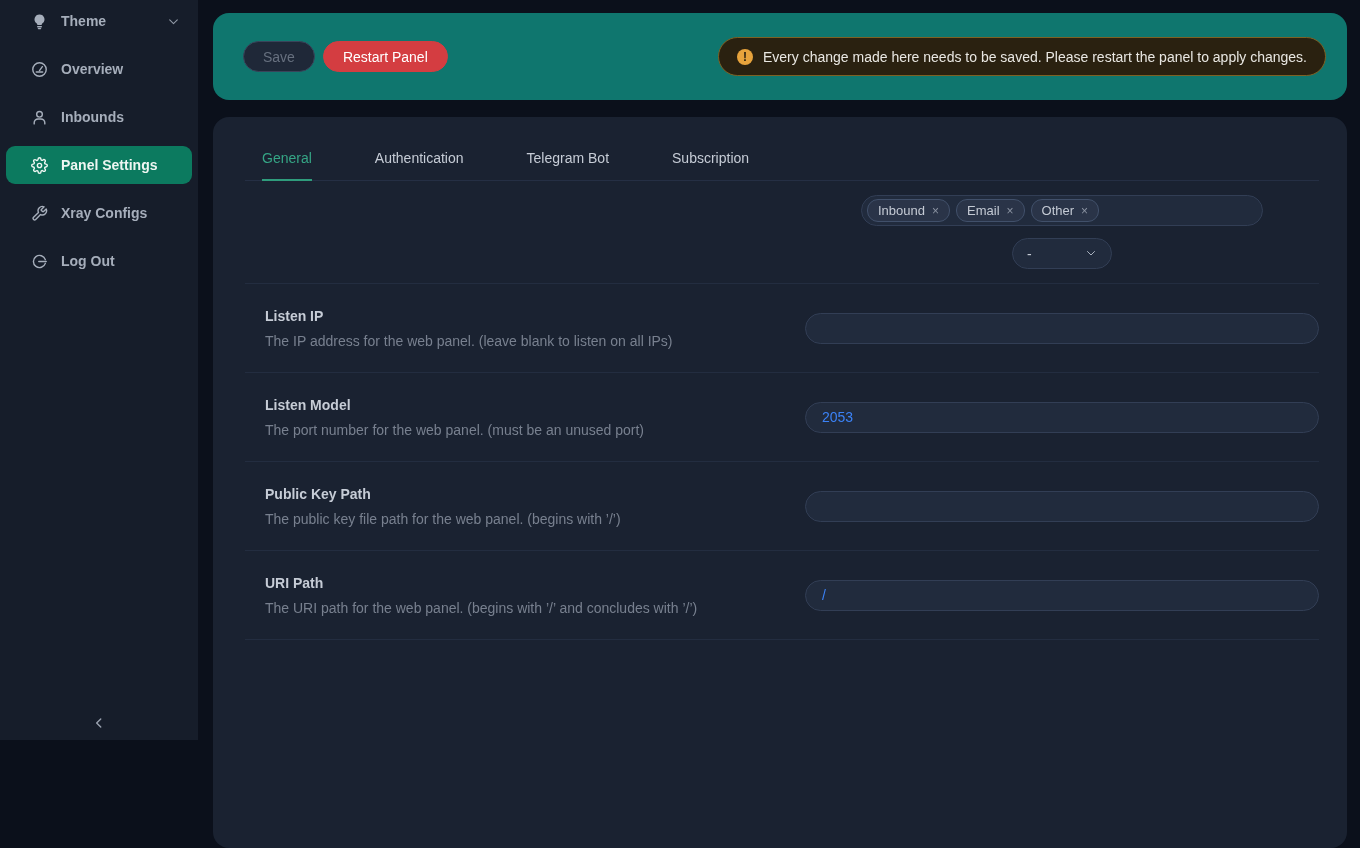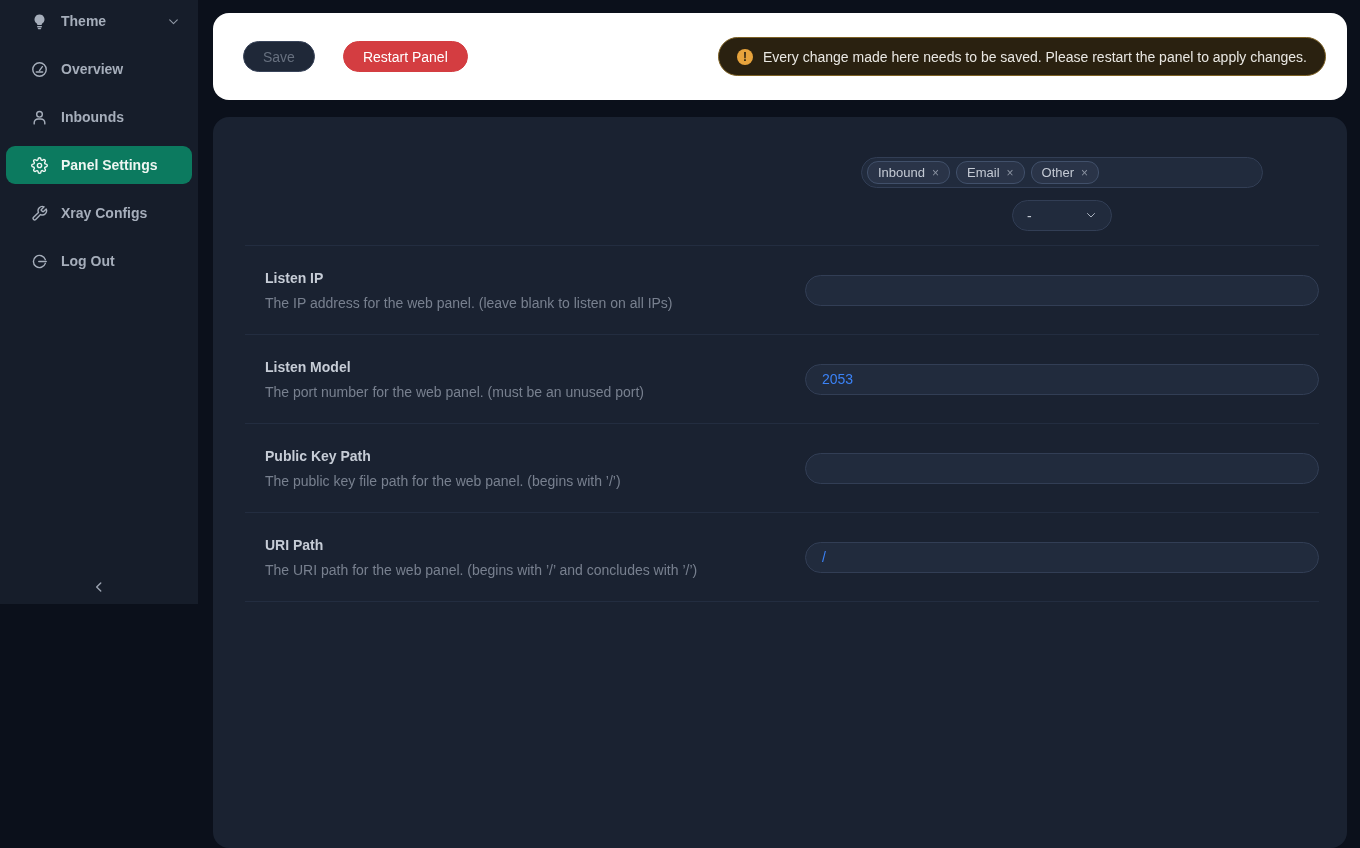--- a/index.html
+++ b/index.html
@@ -5,21 +5,21 @@
   * { box-sizing: border-box; margin: 0; padding: 0; }
   html, body { width: 1360px; height: 848px; overflow: hidden; }
   body {
     background: #0b101b;
     font-family: "Liberation Sans", sans-serif;
     color: #c6ccd6;
     display: flex;
   }
   
   .sidebar {
-    width: 198px; flex: 0 0 198px; height: 604px;
+    width: 198px; flex: 0 0 198px; height: 740px;
     background: #161d2a;
     position: relative;
     padding-top: 2px;
   }
   .nav-item {
     display: flex; align-items: center; gap: 13px;
     height: 38px; margin: 10px 6px; padding: 0 12px 0 24px;
     border-radius: 9px;
     color: #a6aebb; font-size: 14px; font-weight: 700;
     cursor: pointer; white-space: nowrap;
@@ -33,26 +33,25 @@
   .collapse-btn {
     position: absolute; bottom: 4px; left: 50%; transform: translateX(-50%);
     background: transparent; border: 0; color: #9aa2b0; cursor: pointer;
     width: 28px; height: 24px; display: flex; align-items: center; justify-content: center;
   }
   .collapse-btn svg { width: 14px; height: 14px; }
 
   
   .main { flex: 1; padding: 13px 13px 0 15px; display: flex; flex-direction: column; }
   .topbar {
-    background: #ffffff; border-radius: 16px;
+    background: #0f766e; border-radius: 16px;
     height: 87px; flex: 0 0 87px;
     display: flex; align-items: center;
     padding: 0 21px 0 30px;
     margin-bottom: 17px;
-    gap: 20px;
   }
   .btn {
     height: 31px; border-radius: 999px; padding: 0 19px;
     font-family: "Liberation Sans", sans-serif; font-size: 14px;
     cursor: pointer; display: inline-flex; align-items: center;
   }
   .btn-save {
     background: #1f2838; border: 1px solid #39445a; color: #67707f;
   }
   .btn-restart {
@@ -202,20 +201,26 @@
   <section class="topbar">
     <button class="btn btn-save">Save</button>
     <button class="btn btn-restart">Restart Panel</button>
     <div class="alert">
       <span class="warn-ic">!</span>
       <span>Every change made here needs to be saved. Please restart the panel to apply changes.</span>
     </div>
   </section>
 
   <section class="card">
+    <div class="tabs" id="tabs">
+        <div class="tab active">General</div>
+        <div class="tab">Authentication</div>
+        <div class="tab">Telegram Bot</div>
+        <div class="tab">Subscription</div>
+      </div>
     <div id="rows">
         <div class="row">
           <div class="row-control">
             <div class="multiselect">
               <span class="tag">
                 <span>Inbound</span>
                 <span class="tag-x">×</span>
               </span>
               <span class="tag">
                 <span>Email</span>

